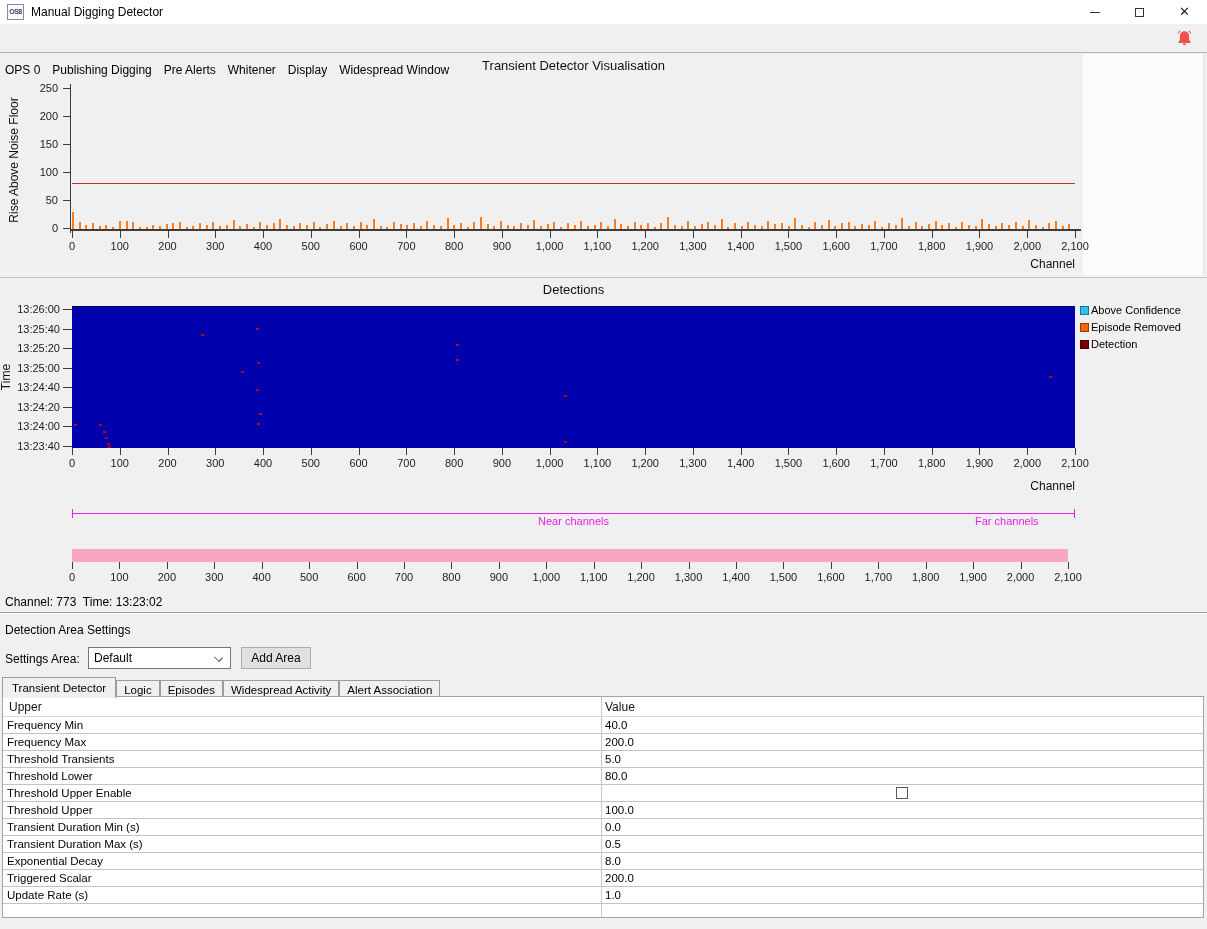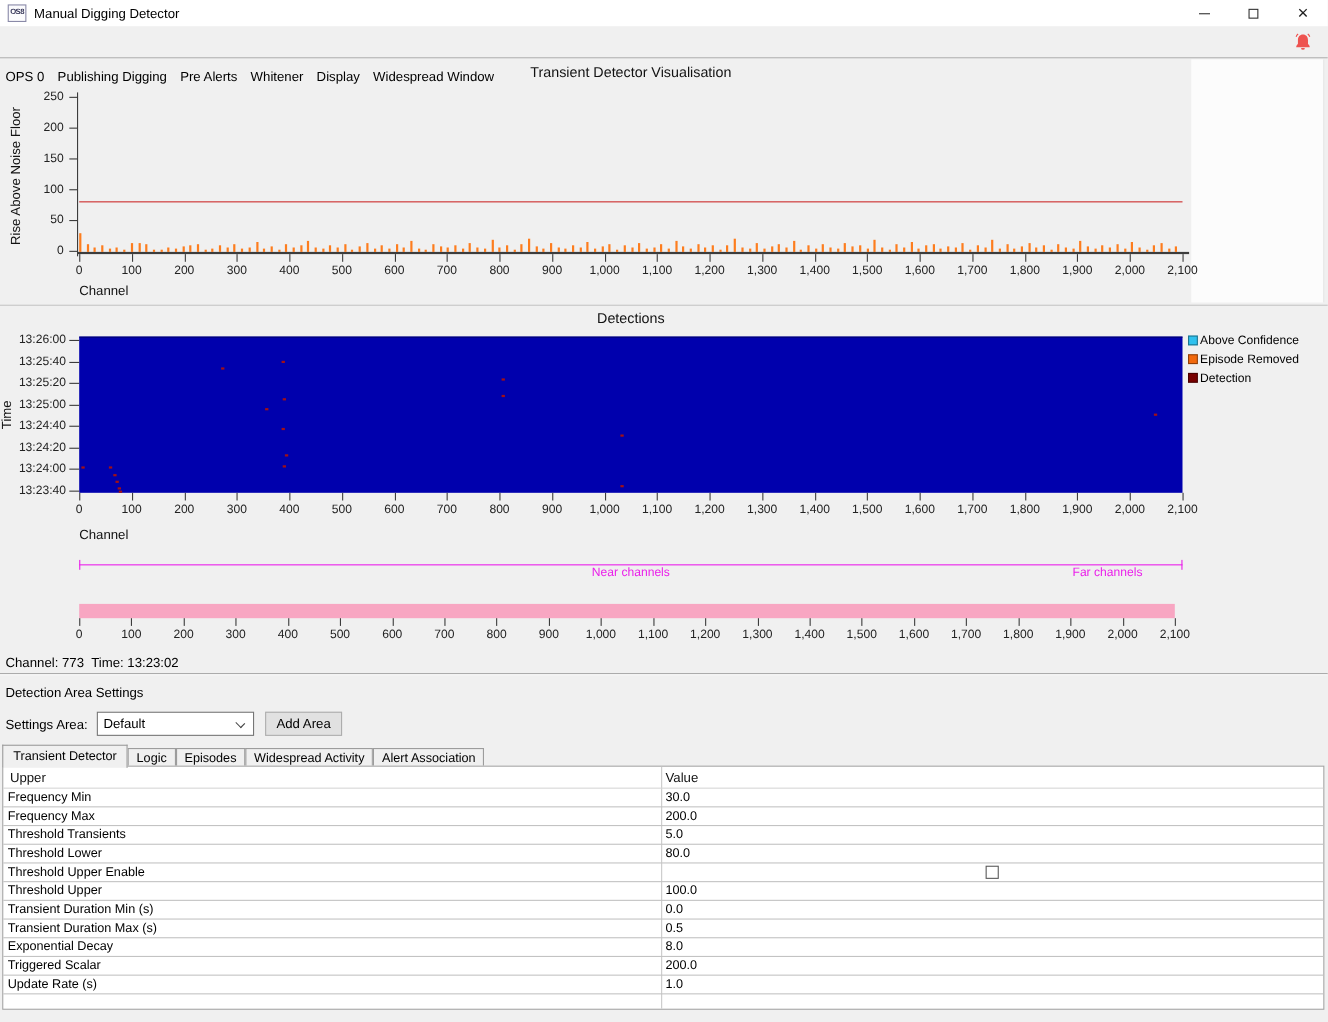--- a/index.html
+++ b/index.html
@@ -24,21 +24,21 @@
   .menu-item { display:inline-block; font-size:12px; padding:7px 6px 6px 6px;margin-top:32px; }
   .menu-item:first-child { margin-left:0; padding-left:5px; }
   #bell { position:absolute; right:14px; top:6px; width:17px; height:17px; }
   
   #chart1 { position:absolute; left:0; top:53px; width:1207px; height:224px; }
   #chart1-gutter { position:absolute; left:1083px; top:1px; width:121px; height:221px; background:#fcfcfc; border-right:1px solid #e2e2e2;}
   #chart2 { position:absolute; left:0; top:277px; width:1207px; height:223px; border-top:1px solid #c6c6c6; }
   #minimap { position:absolute; left:0; top:500px; width:1207px; height:92px; }
   .chart-title { position:absolute; left:72px; width:1003px; text-align:center; font-size:13px; color:#111; }
   .ylabel { position:absolute; font-size:12px; color:#111; text-align:center; transform:rotate(-90deg); }
-  .xlabel { position:absolute; left:72px; width:1003px; text-align:left; font-size:12px; color:#111; }
+  .xlabel { position:absolute; left:72px; width:1003px; text-align:right; font-size:12px; color:#111; }
   .tick-label { position:absolute; font-size:11px; color:#222; line-height:12px; }
   .tick-mark { position:absolute; background:#3c3c3c; }
   .bar { position:absolute; width:2px; }
   .det-mark { position:absolute; width:3px; height:2px; }
   #plot2 { position:absolute; left:72px; top:28px; width:1003px; height:142px; border-top:1px solid #000070; }
   .legend-item { position:absolute; left:0; height:14px; font-size:11px; line-height:13px; white-space:nowrap; }
   .legend-swatch { display:inline-block; width:9px; height:9px; margin-right:2px; border:1px solid rgba(0,0,0,0.4); vertical-align:-1px; }
   .magenta { color:#ea1fea; }
   
   #status { position:absolute; left:5px; top:595px; font-size:12px; white-space:pre; }
@@ -463,21 +463,21 @@
   <div id="tabs"><div class="tab active">Transient Detector</div><div class="tab">Logic</div><div class="tab">Episodes</div><div class="tab">Widespread Activity</div><div class="tab">Alert Association</div></div>
   <div id="table">
     <div id="col-divider"></div>
     <div id="thead">
       <div class="th" style="left:6px;">Upper</div>
       <div class="th" style="left:602px;">Value</div>
     </div>
     <div id="tbody">
         <div class="trow" style="top: 20px;">
           <div class="td-name">Frequency Min</div>
-          <div class="td-value">30.0</div>
+          <div class="td-value">40.0</div>
         </div>
         <div class="trow" style="top: 37px;">
           <div class="td-name">Frequency Max</div>
           <div class="td-value">200.0</div>
         </div>
         <div class="trow" style="top: 54px;">
           <div class="td-name">Threshold Transients</div>
           <div class="td-value">5.0</div>
         </div>
         <div class="trow" style="top: 71px;">

